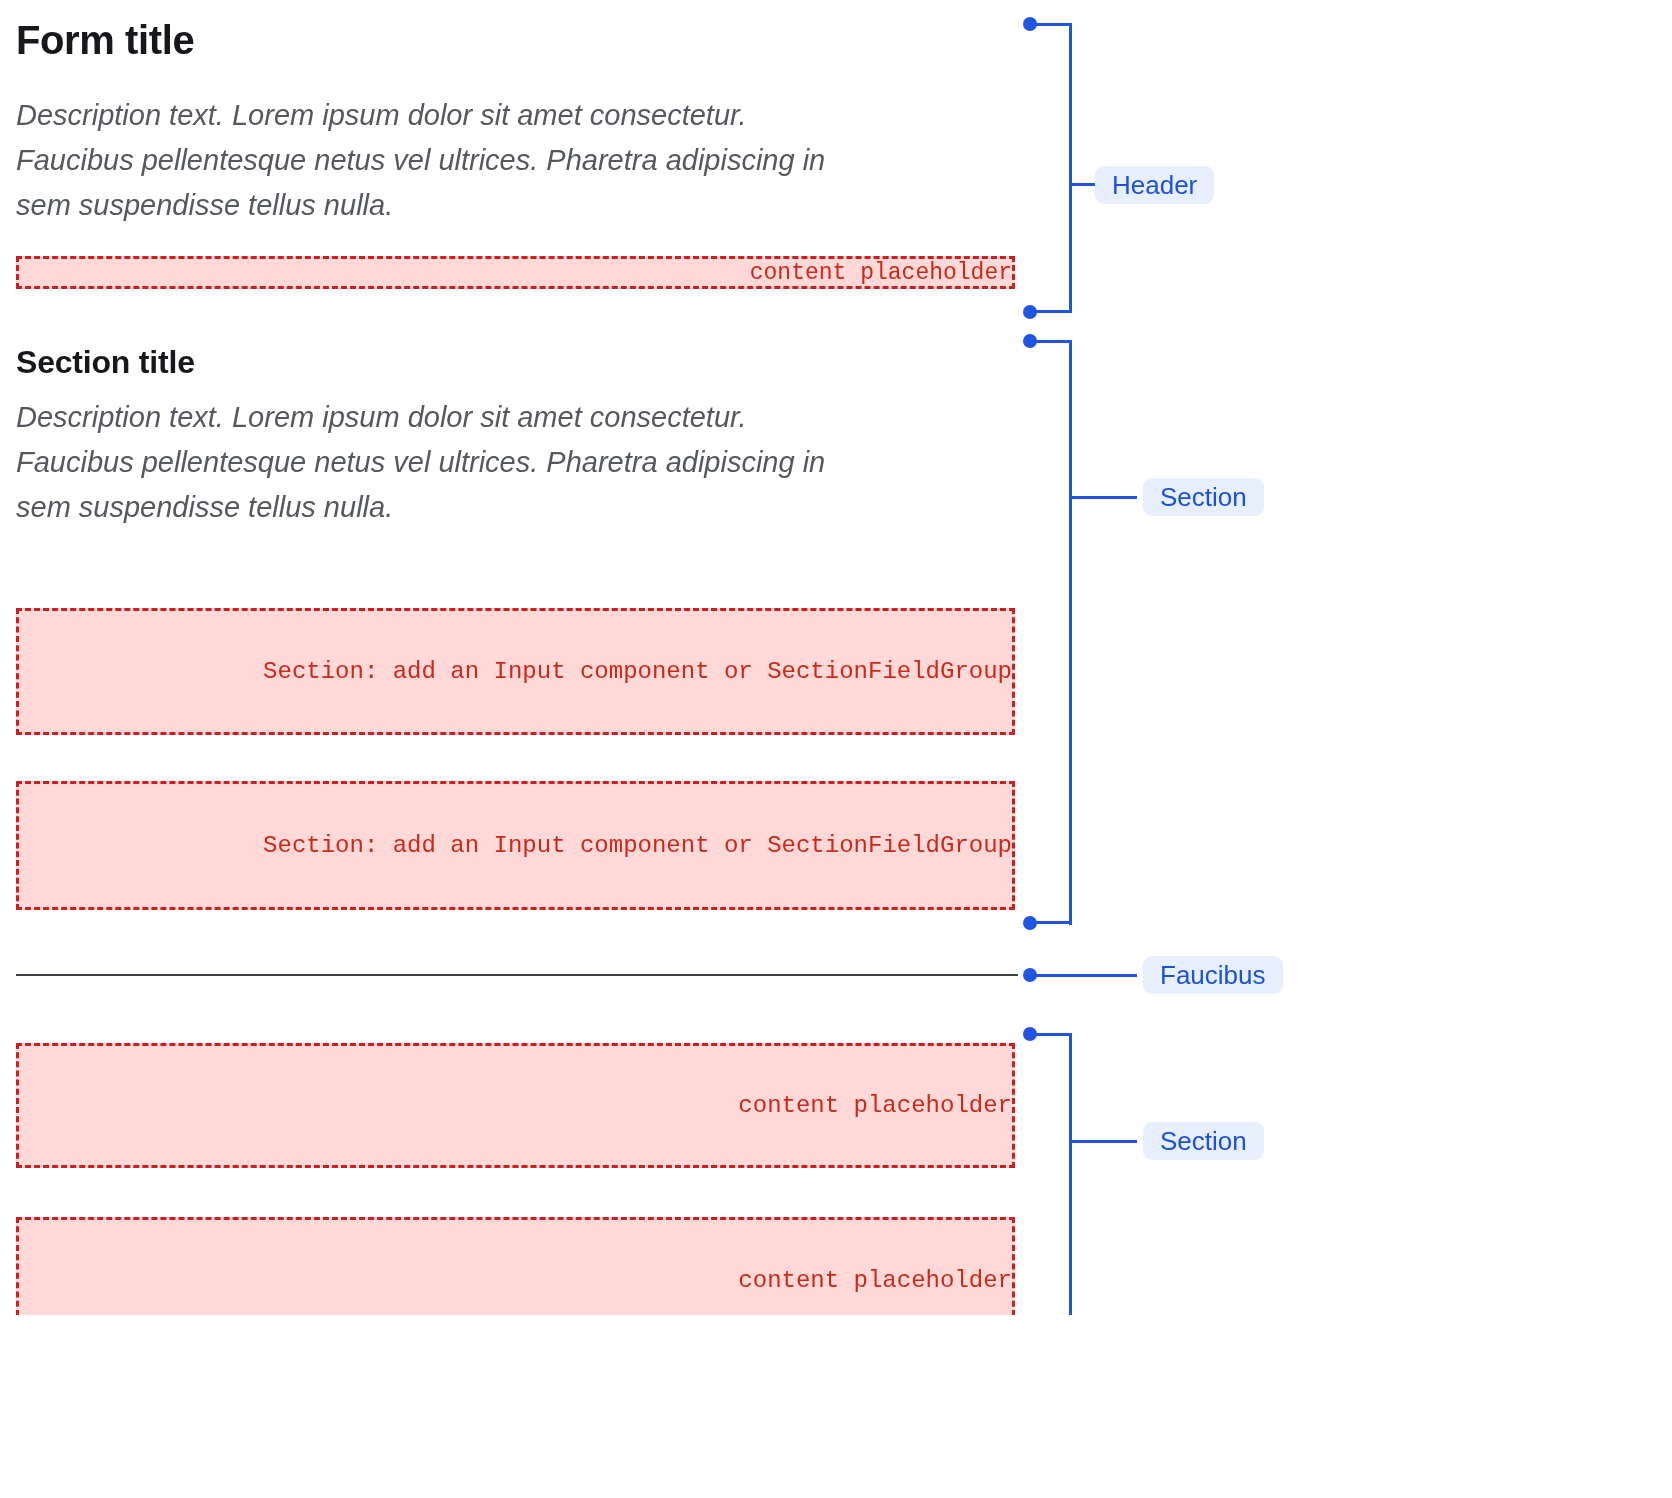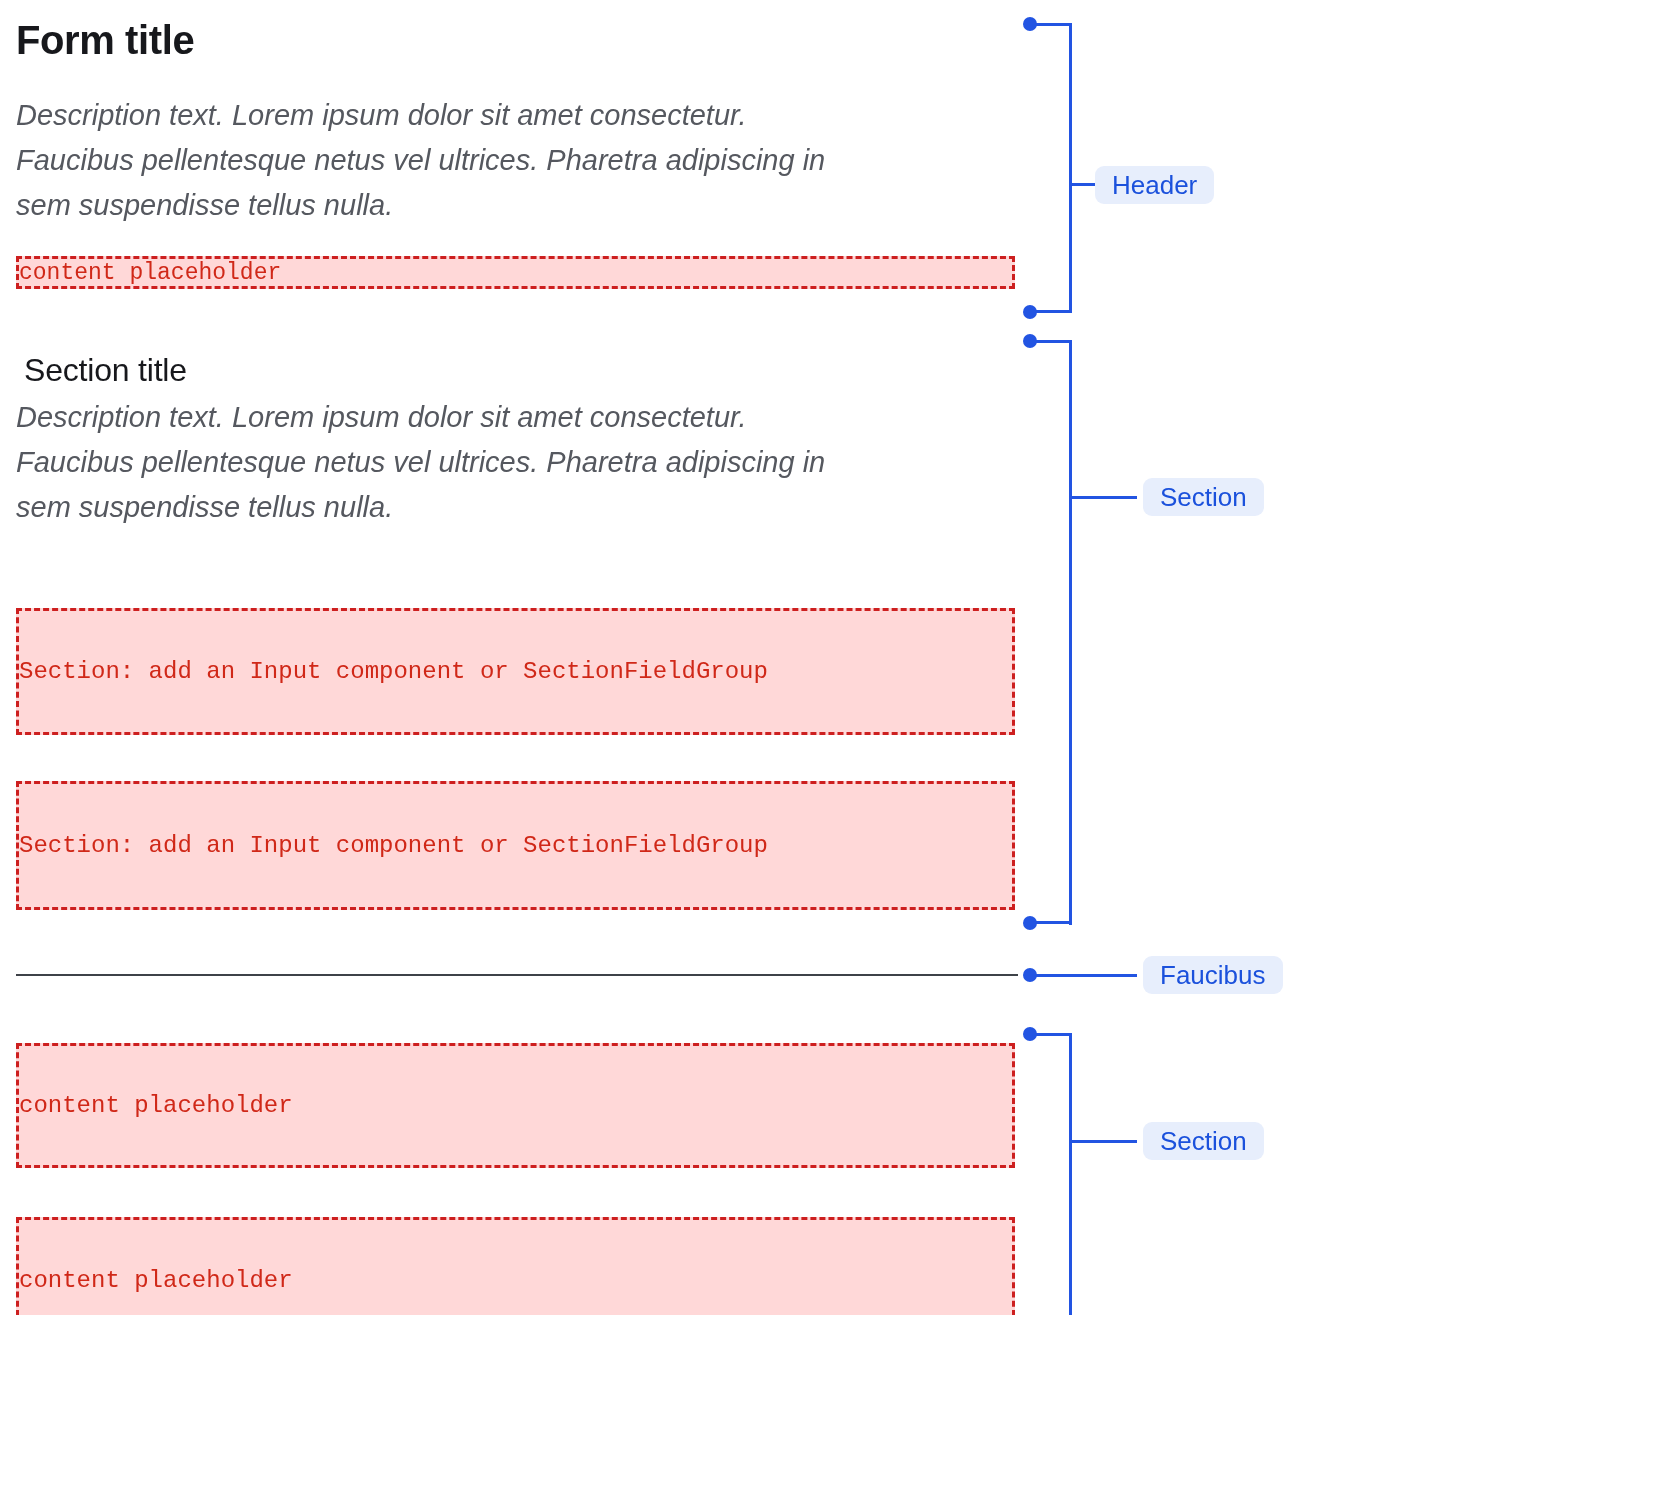--- a/index.html
+++ b/index.html
@@ -5,33 +5,33 @@
   html,body { margin:0; padding:0; background:#ffffff; }
   .canvas {
     position:relative; width:1672px; height:1315px; background:#ffffff;
     font-family:"Liberation Sans", sans-serif; overflow:hidden;
   }
   .form-title {
     position:absolute; left:16px; top:18px; margin:0;
     font-size:40px; font-weight:600; color:#17181c; letter-spacing:-0.4px;
   }
   .section-title {
-    position:absolute; left:16px; top:344px; margin:8px;
-    font-size:32px; font-weight:400; color:#17181c; letter-spacing:-0.2px;
+    position:absolute; left:16px; top:344px; margin:0;
+    font-size:32px; font-weight:700; color:#17181c; letter-spacing:-0.2px;
   }
   .desc {
     position:absolute; left:16px; width:980px;
     font-size:29px; line-height:45px; color:#55585f; font-weight:400;font-style:italic;
   }
   .desc-1 { top:93px; }
   .desc-2 { top:395px; }
   .ph {
     position:absolute; left:16px; width:999px; box-sizing:border-box;
     background:#ffd8d8; border:3px dashed #cd1f1f;
-    display:flex; align-items:center; justify-content:flex-start;
+    display:flex; align-items:center; justify-content:flex-end;
     font-family:"Liberation Mono","DejaVu Sans Mono",monospace;
     color:#d02818; font-size:24px; letter-spacing:0px;
   }
   .ph-thin { top:256px; height:33px; font-size:23px; }
   .ph-sec1 { top:608px;  height:127px; }
   .ph-sec2 { top:781px;  height:129px; }
   .ph-c1   { top:1043px; height:125px; }
   .ph-c2   { top:1217px; height:127px; }
   .separator {
     position:absolute; left:16px; top:974px; width:1002px; height:2px;

